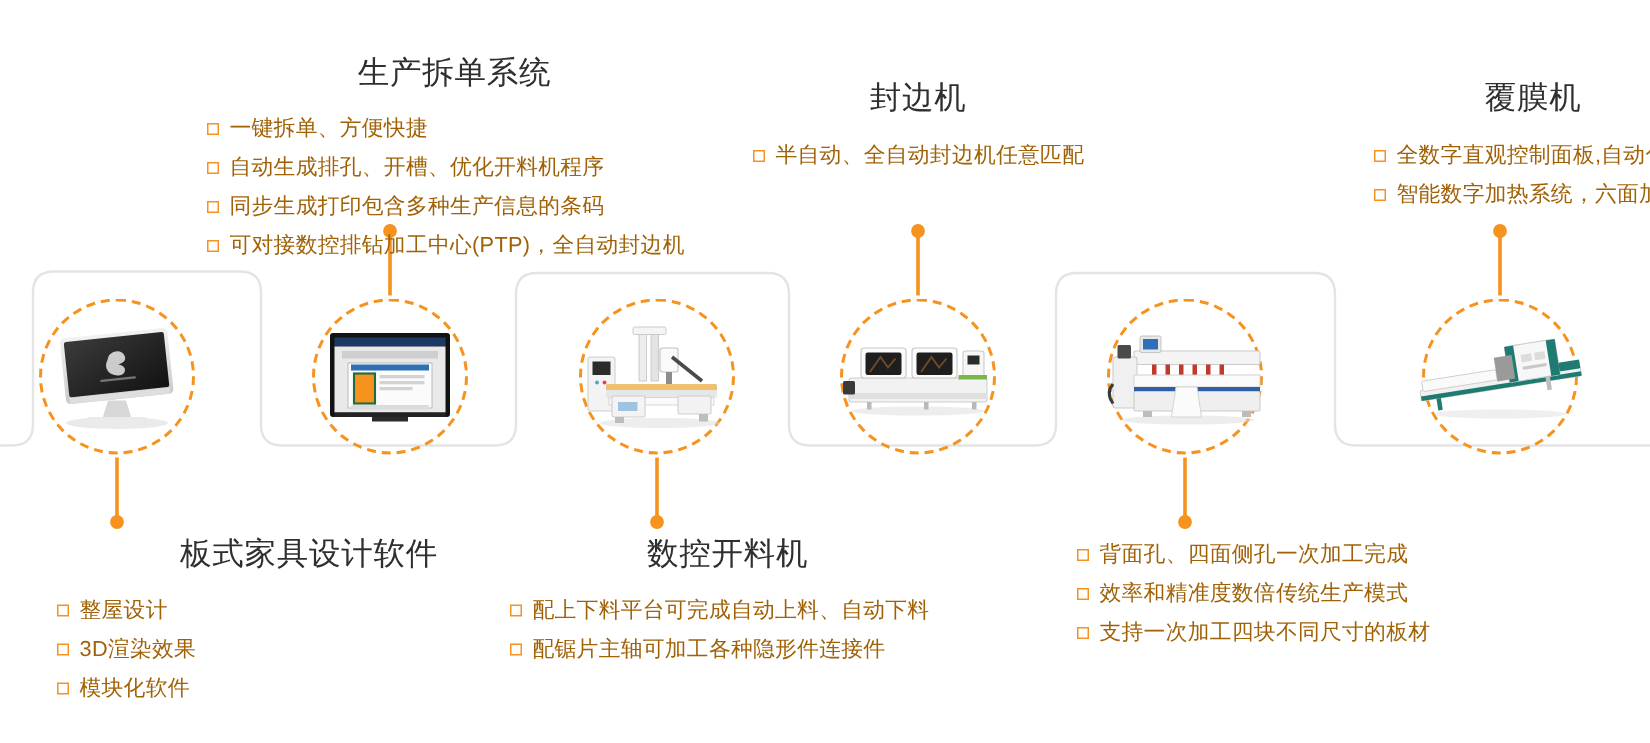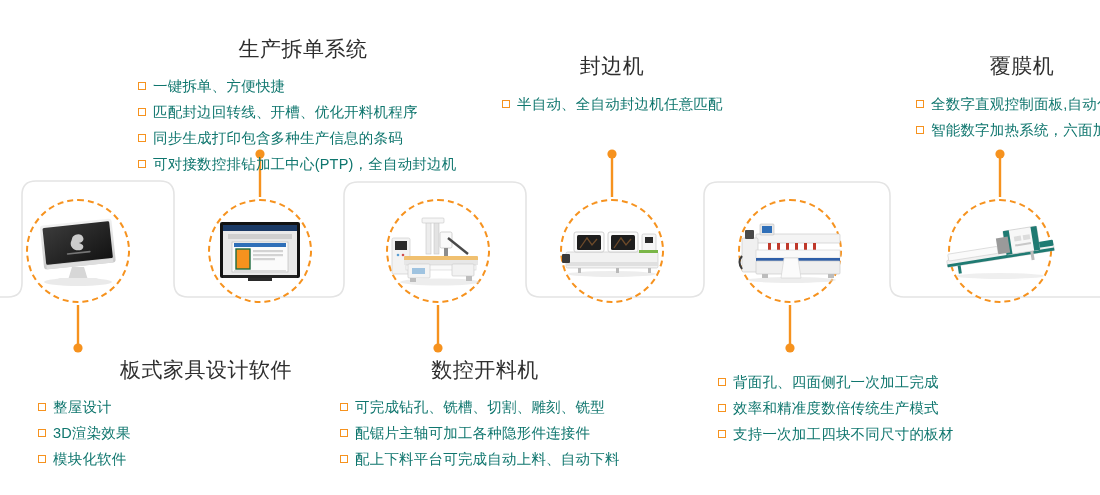--- a/index.html
+++ b/index.html
@@ -31,21 +31,21 @@
   .callout .c-title{
     color:#2f2f2f;font-size:21px;line-height:1.2;
     white-space:nowrap;font-weight:400;
     letter-spacing:.5px;
   }
   .callout.ct-center .c-title{text-align:center;}
   .callout.ct-left .c-title{text-align:right;}
   .bullets{margin:0;padding:0;list-style:none;}
   .bullets li{
     display:flex;align-items:flex-start;
-    font-size:14.5px;line-height:26px;color:#0f766e;
+    font-size:14.5px;line-height:26px;color:#a16207;
     white-space:nowrap;
     text-align:right;
   }
   .bx{
     flex:0 0 auto;width:8px;height:8px;
     border:1px solid #F6921E;box-sizing:border-box;
     margin-right:7px;margin-top:9px;background:#fff;
   }
   .btxt{letter-spacing:.2px;}
 </style>
@@ -237,21 +237,21 @@
 
   <div class="callout ct-center" style="left:138px;top:36px;width:330px;">
     <div class="c-title">生产拆单系统</div>
     <ul class="bullets" style="margin-top:12px;">
       <li>
           <span class="bx"></span>
           <span class="btxt">一键拆单、方便快捷</span>
         </li>
       <li>
           <span class="bx"></span>
-          <span class="btxt">匹配封边回转线、开槽、优化开料机程序</span>
+          <span class="btxt">自动生成排孔、开槽、优化开料机程序</span>
         </li>
       <li>
           <span class="bx"></span>
           <span class="btxt">同步生成打印包含多种生产信息的条码</span>
         </li>
       <li>
           <span class="bx"></span>
           <span class="btxt">可对接数控排钻加工中心(PTP)，全自动封边机</span>
         </li>
     </ul>
@@ -297,35 +297,31 @@
           <span class="btxt">模块化软件</span>
         </li>
     </ul>
   </div>
 
   <div class="callout ct-center" style="left:340px;top:357px;width:290px;">
     <div class="c-title">数控开料机</div>
     <ul class="bullets" style="margin-top:12px;">
       <li>
           <span class="bx"></span>
-          <span class="btxt">可完成钻孔、铣槽、切割、雕刻、铣型</span>
+          <span class="btxt">配上下料平台可完成自动上料、自动下料</span>
         </li>
       <li>
           <span class="bx"></span>
           <span class="btxt">配锯片主轴可加工各种隐形件连接件</span>
         </li>
-      <li>
-          <span class="bx"></span>
-          <span class="btxt">配上下料平台可完成自动上料、自动下料</span>
-        </li>
     </ul>
   </div>
 
   <div class="callout ct-center" style="left:718px;top:357px;width:290px;">
-    <ul class="bullets" style="margin-top:12px;">
+    <ul class="bullets" style="">
       <li>
           <span class="bx"></span>
           <span class="btxt">背面孔、四面侧孔一次加工完成</span>
         </li>
       <li>
           <span class="bx"></span>
           <span class="btxt">效率和精准度数倍传统生产模式</span>
         </li>
       <li>
           <span class="bx"></span>

